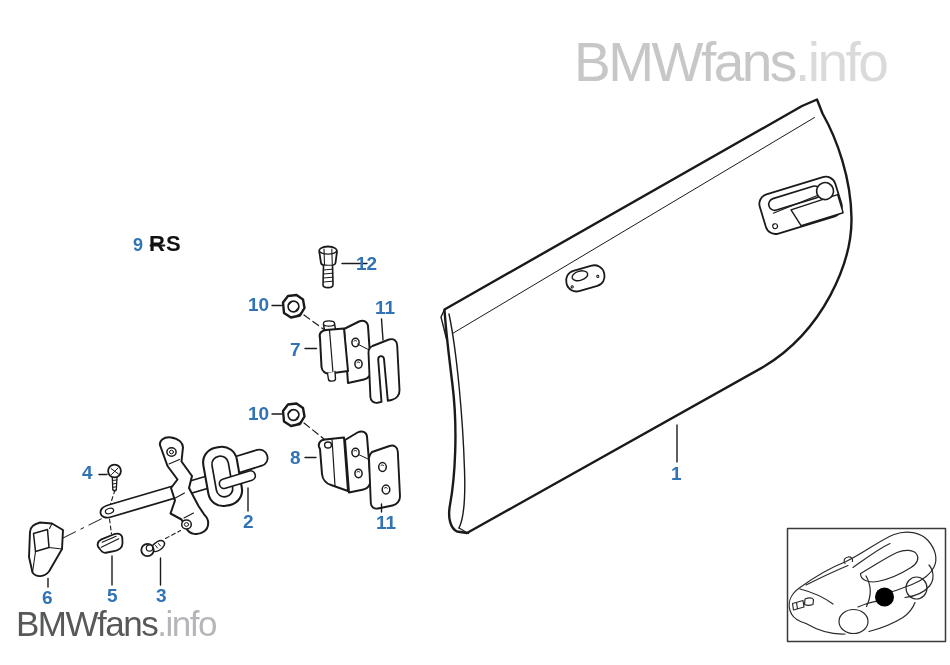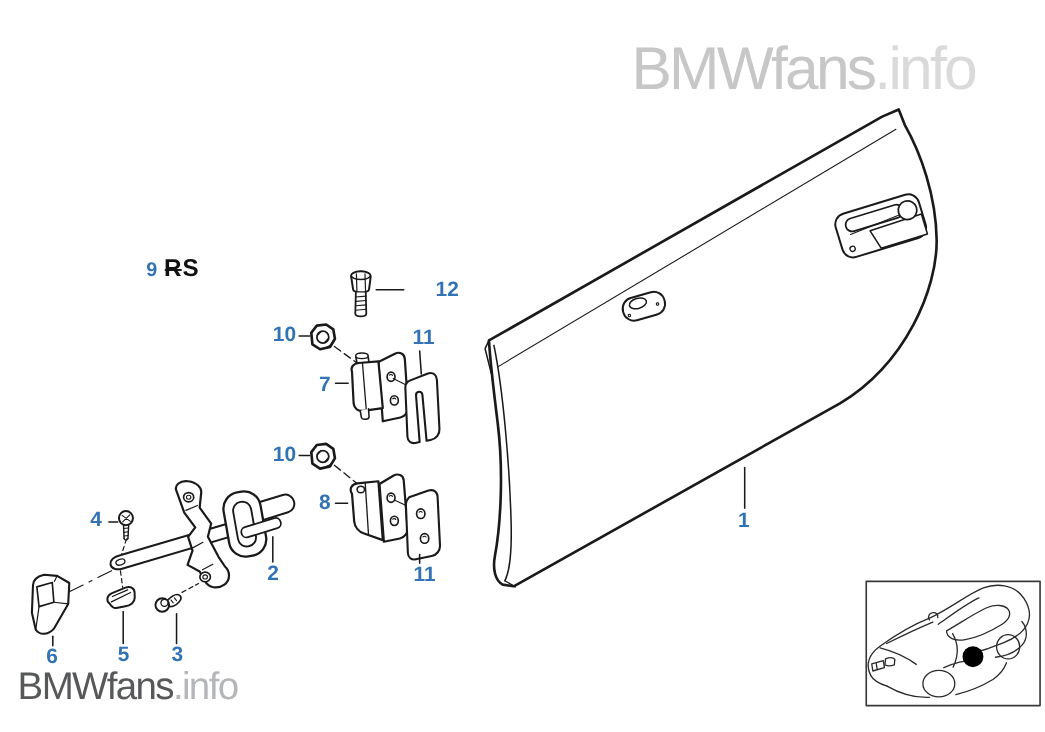--- a/index.html
+++ b/index.html
@@ -264,15 +264,15 @@
   <div class="plbl" style="left:156px;top:586px;">3</div>
   <div class="plbl" style="left:82px;top:463px;">4</div>
   <div class="plbl" style="left:107px;top:586px;">5</div>
   <div class="plbl" style="left:42px;top:588px;">6</div>
   <div class="plbl" style="left:290px;top:340px;">7</div>
   <div class="plbl" style="left:290px;top:448px;">8</div>
   <div class="plbl" style="left:248px;top:295px;">10</div>
   <div class="plbl" style="left:248px;top:404px;">10</div>
   <div class="plbl" style="left:375px;top:298px;">11</div>
   <div class="plbl" style="left:376px;top:513px;">11</div>
-  <div class="plbl" style="left:396px;top:254px;">12</div>
+  <div class="plbl" style="left:356px;top:254px;">12</div>
 
 </div>
 
 </body></html>

